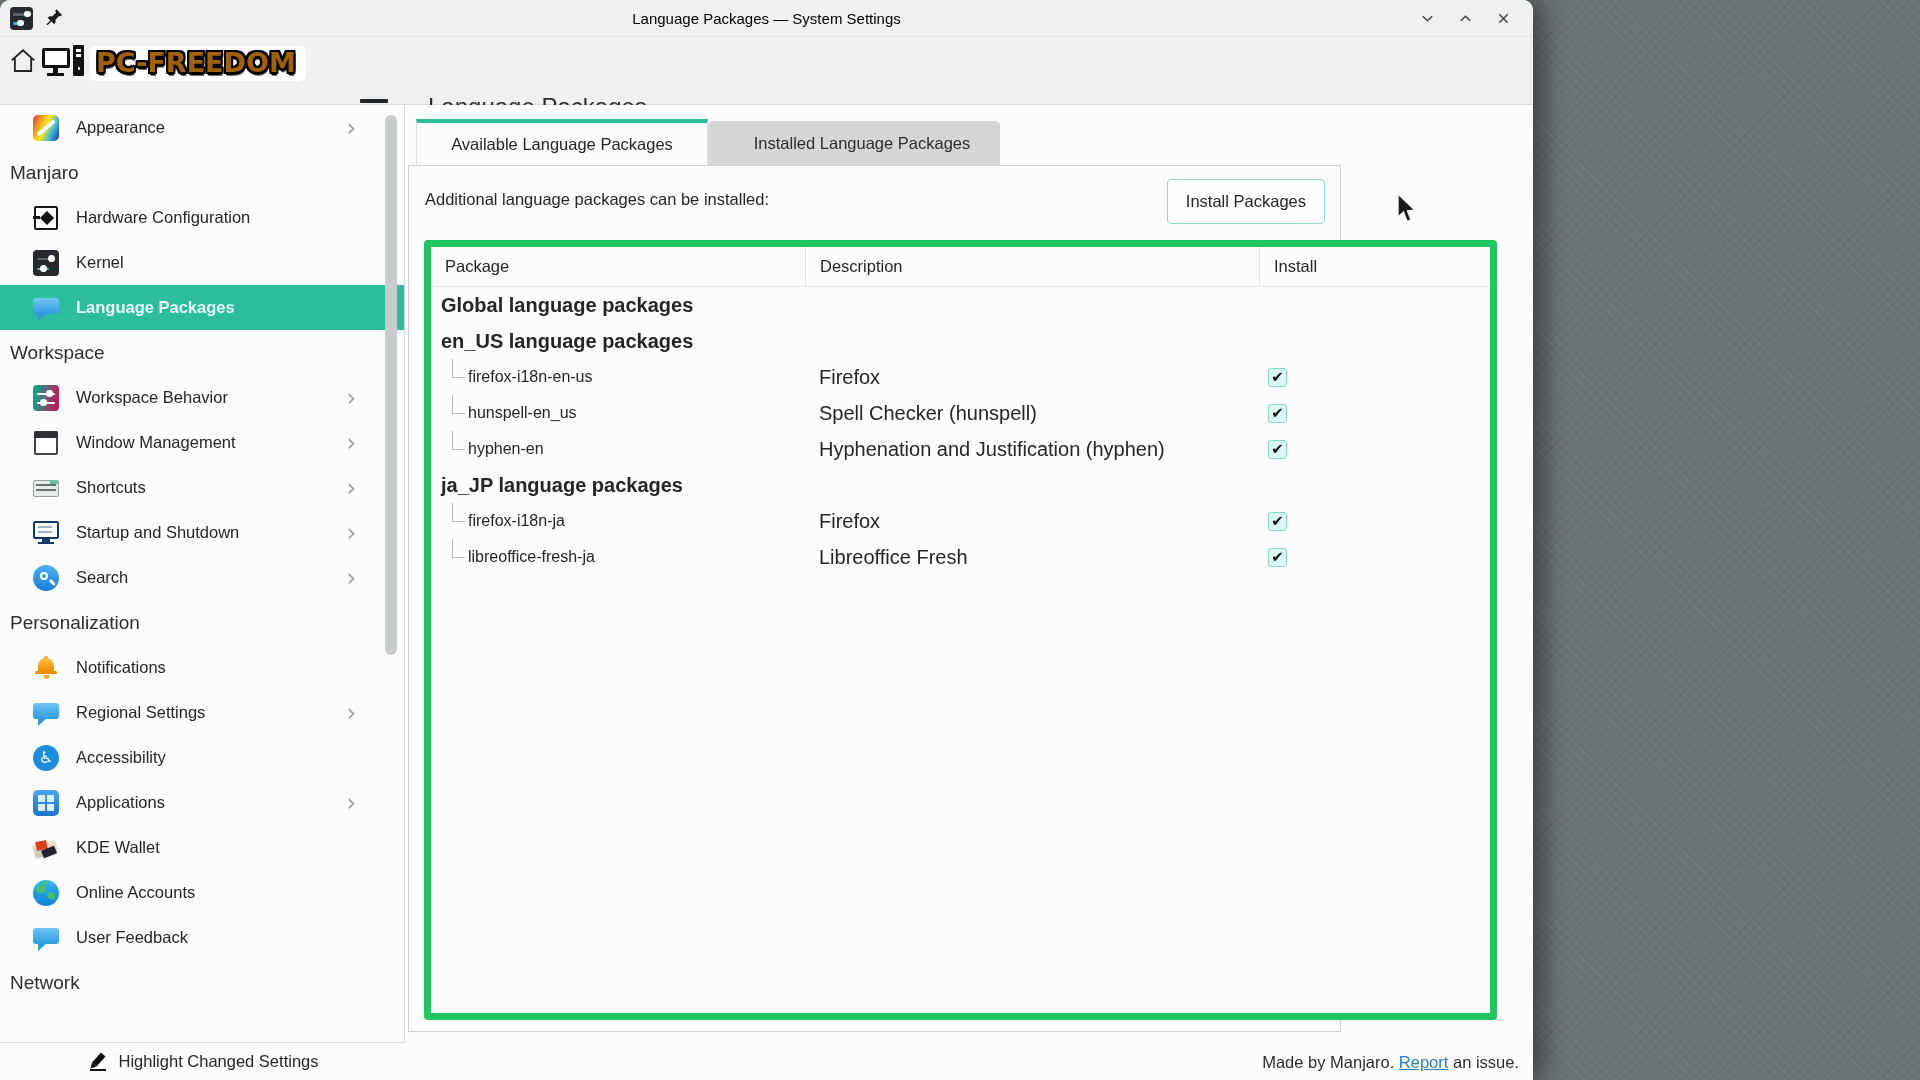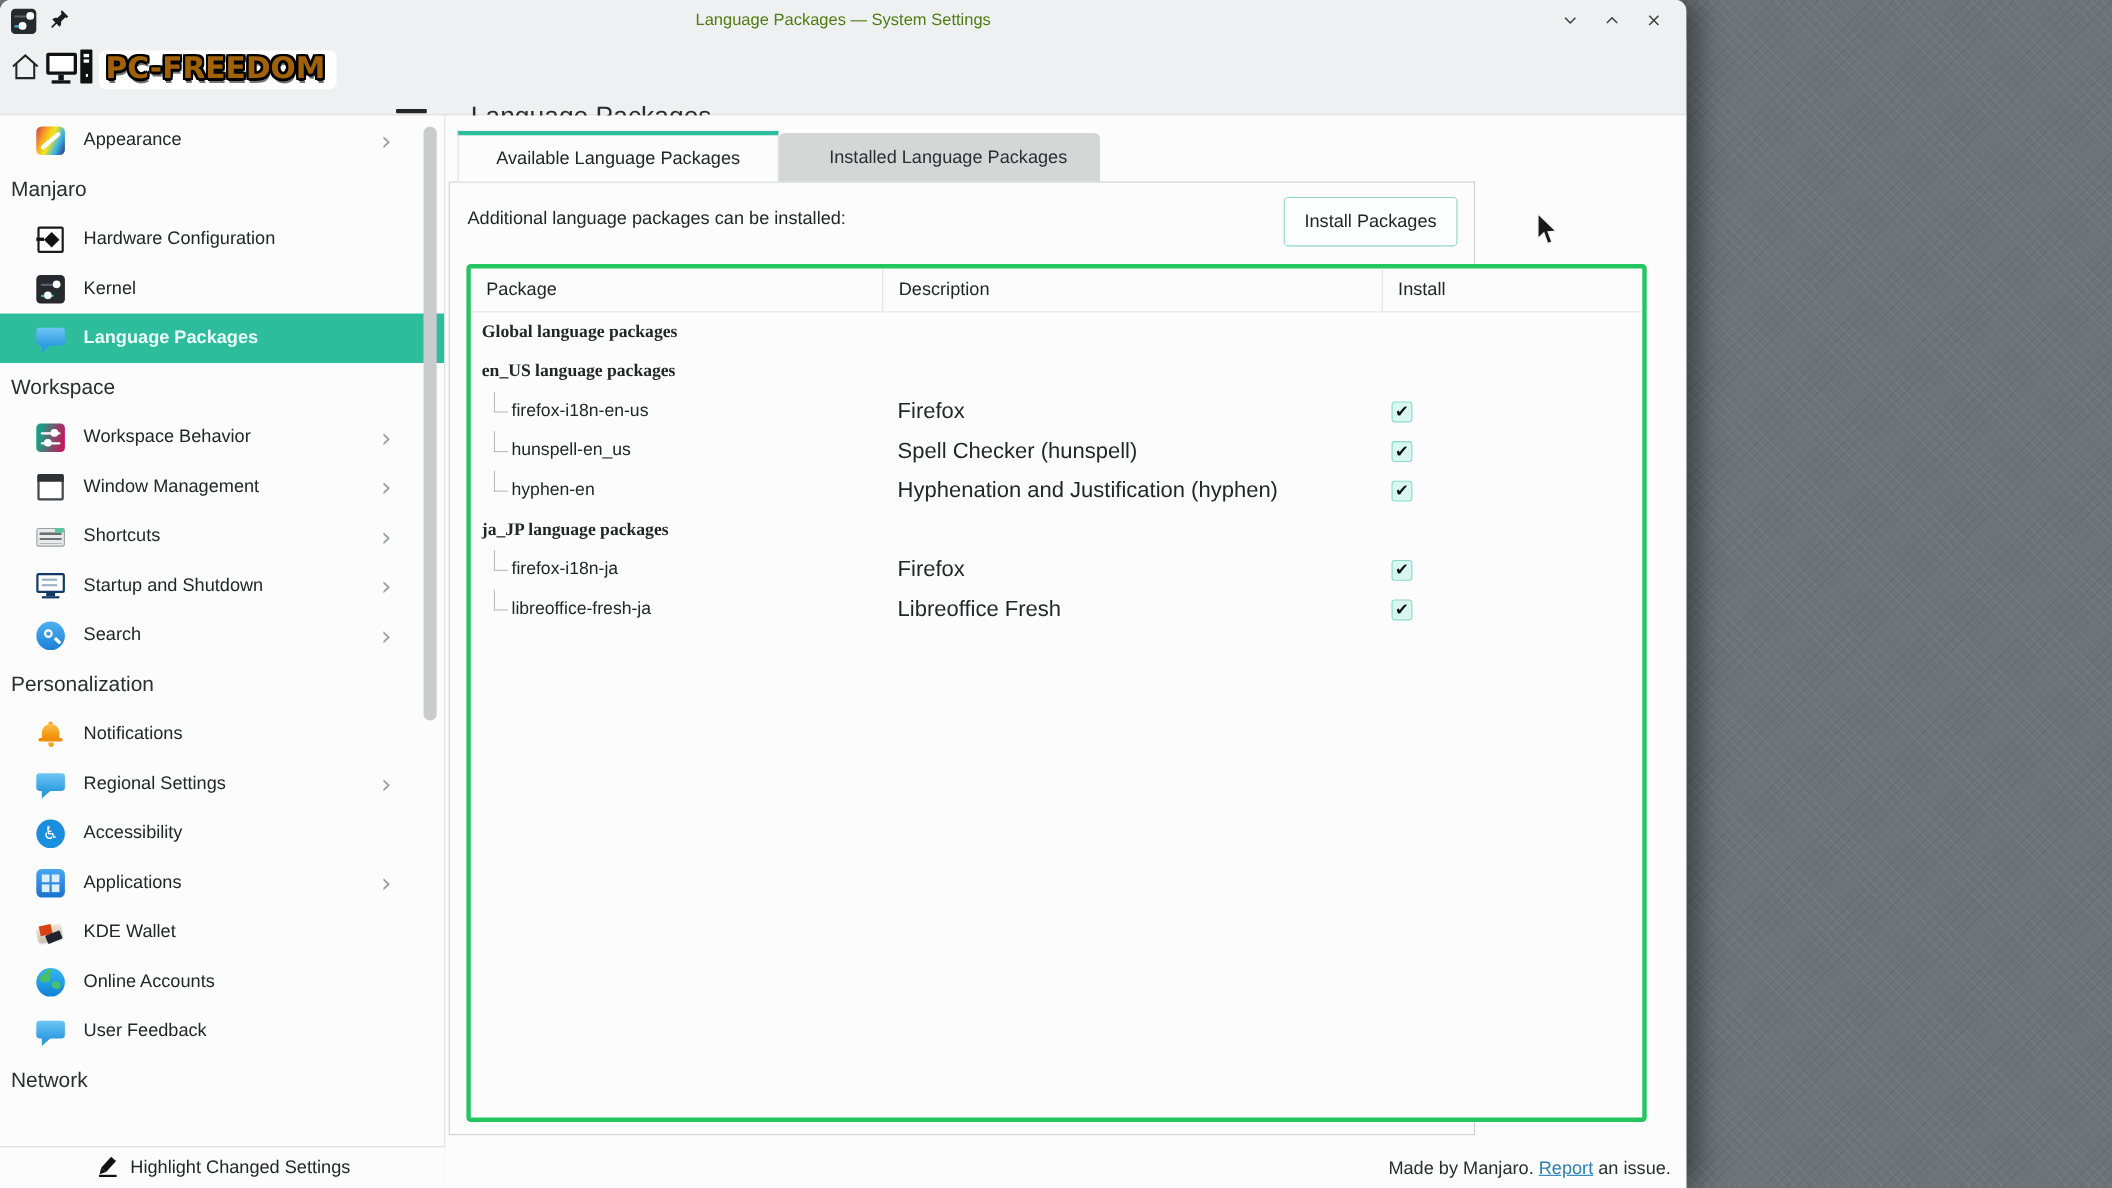--- a/index.html
+++ b/index.html
@@ -16,21 +16,21 @@
     background:#fcfcfc; border-radius:10px 10px 0 0;
     box-shadow:10px 0 26px rgba(0,0,0,0.45);
   }
   
   #titlebar { position:absolute; left:0; top:0; width:100%; height:37px;
     background:#eff0f1; border-radius:10px 10px 0 0;
     border-bottom:1px solid rgba(0,0,0,0.05); }
   #titlebar .tb-left { position:absolute; left:10px; top:7px; display:flex; gap:12px; align-items:center; }
   .appicon { position:relative; width:23px; height:23px; }
   #titlebar .title { position:absolute; left:0; right:0; top:0; height:37px;
-    line-height:37px; text-align:center; font-size:15px; color:#4d7c0f; }
+    line-height:37px; text-align:center; font-size:15px; color:#000000; }
   .win-controls { position:absolute; right:22px; top:0; height:37px; display:flex; gap:22px; align-items:center; }
   .win-btn { width:16px; height:16px; display:flex; align-items:center; justify-content:center; }
   
   #toolbar { position:absolute; left:0; top:37px; width:100%; height:68px;
     background:#eff0f1; border-bottom:1px solid #d8d9da; }
   #logo { position:absolute; left:8px; top:8px; display:flex; align-items:center; gap:4px; }
   .logo-box { background:#fff; border-radius:6px; padding:1px 10px 3px 6px;
     font-family:"DejaVu Sans",sans-serif; font-weight:800; font-size:27px; letter-spacing:0px;
     color:#a16207;
     text-shadow:-2px -2px 0 #000, 2px -2px 0 #000, -2px 2px 0 #000, 2px 2px 0 #000,
@@ -61,30 +61,30 @@
   .tab.active { background:#fcfcfc; border-top:4px solid #2ebd9c;
     border-left:1px solid #dcdddd; border-right:1px solid #dcdddd; z-index:3; color:#232629; }
   .tab.inactive { background:#d5d6d6; border-radius:5px 5px 0 0; color:#2b2e30; z-index:1; height:45px; }
   #pane { position:absolute; left:3px; top:60px; width:933px; height:867px;
     border:1px solid #cfd0d1; background:#fcfcfc; z-index:2; }
   #info-label { position:absolute; left:16px; top:24px; font-size:16.5px; }
   #install-btn { position:absolute; right:15px; top:13px; height:45px; padding:0 18px;
     background:#fdfefe; border:1.5px solid #8fdac6; border-radius:4px;
     font-size:16.5px; color:#232629; font-family:inherit; cursor:pointer; }
   #pkg-table { position:absolute; left:15px; top:74px; width:1073px; height:780px;
-    border:4px solid #22c55e; border-radius:4px; background:#fcfcfc; overflow:hidden; }
+    border:7px solid #22c55e; border-radius:4px; background:#fcfcfc; overflow:hidden; }
   .tbl-header { display:flex; height:40px; border-bottom:1px solid #e4e5e6; }
   .tbl-header .hcell { display:flex; align-items:center; padding-left:14px; font-size:16.5px; color:#232629; }
   .tbl-header .hcell + .hcell { border-left:1px solid #dfe0e1; }
   .hcell.c-package { width:374px; } .hcell.c-desc { width:454px; } .hcell.c-install { flex:1; }
   .tbl-row { display:flex; height:36px; align-items:center; }
   .cell-package { width:374px; display:flex; align-items:center; height:100%; }
   .cell-desc { width:454px; font-size:20px; padding-left:14px; }
   .cell-install { flex:1; padding-left:9px; }
-  .group-name { font-size:16px; font-weight:700; padding-left:10px;font-family:Liberation Serif, serif; }
+  .group-name { font-size:20px; font-weight:700; padding-left:10px; }
   .branch { width:13px; height:19px; margin-left:21px; margin-bottom:17px;
     border-left:1px solid #b9bcbe; border-bottom:1px solid #b9bcbe; }
   .pkg-name { font-size:16px; padding-left:3px; }
   .checkbox { width:19px; height:19px; background:#d9f7f1; border:1px solid #8adbc6;
     border-radius:3px; display:flex; align-items:center; justify-content:center;
     font-size:15px; font-weight:700; color:#111; cursor:pointer;
     font-family:"DejaVu Sans",sans-serif; line-height:1; }
   #content-footer { position:absolute; right:14px; bottom:8px; font-size:16.5px; color:#2b2e31; }
   #content-footer a { color:#2980b9; text-decoration:underline; cursor:pointer; }
   #cursor { position:absolute; left:1395px; top:193px; z-index:50; pointer-events:none; }

